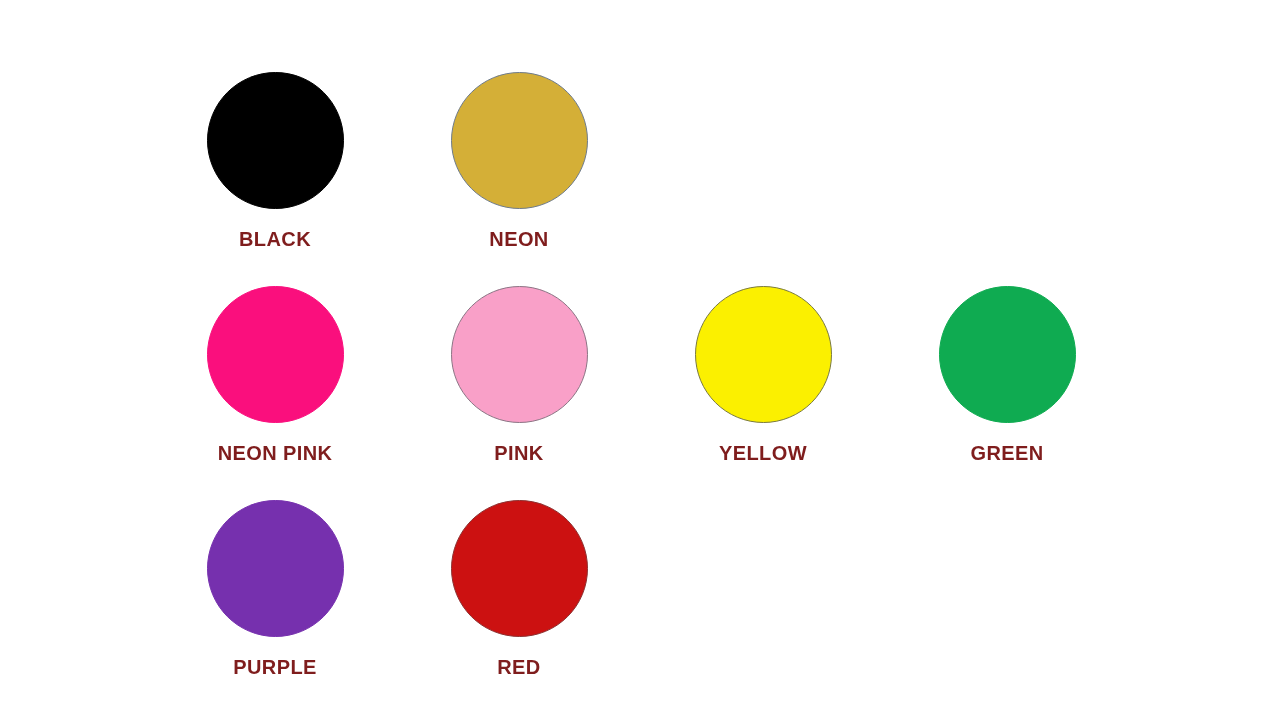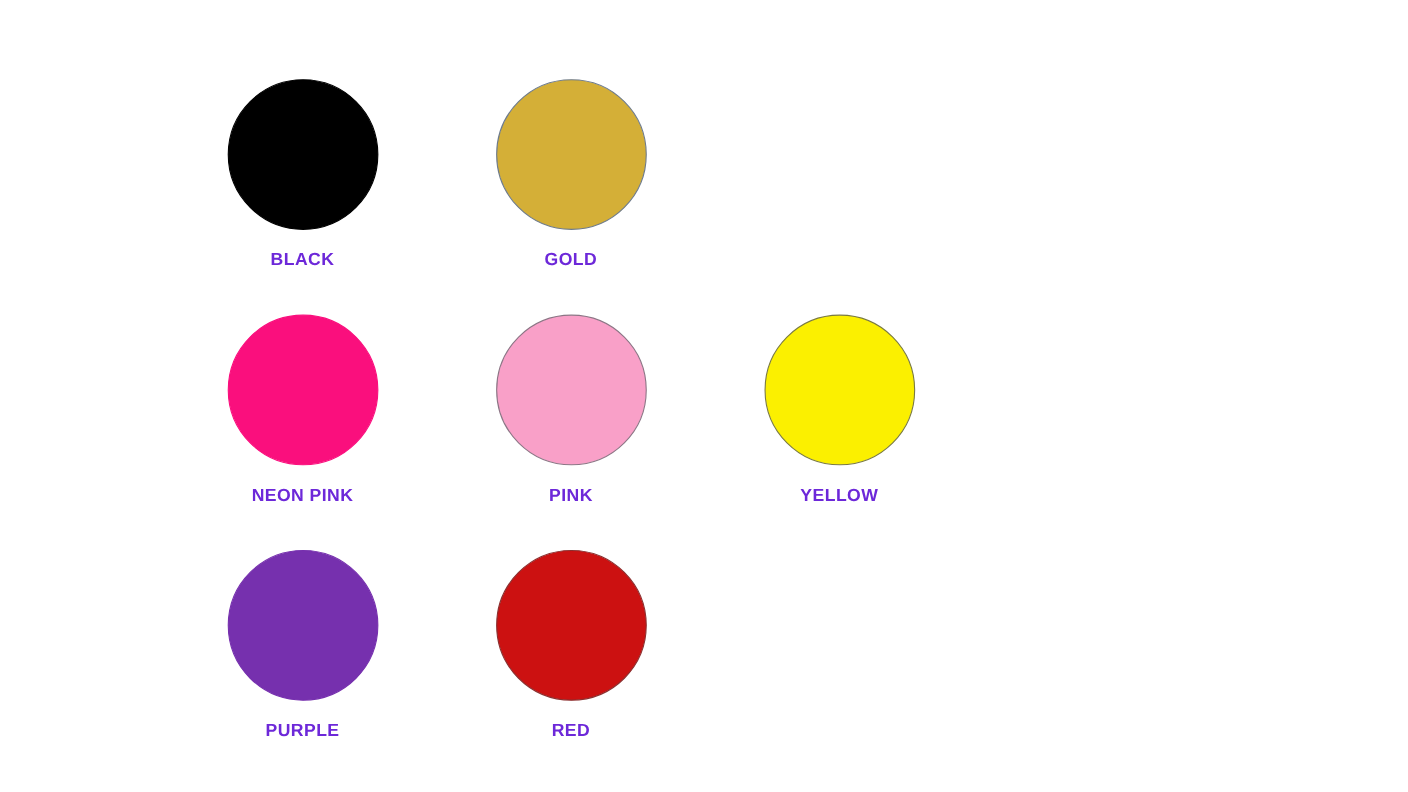--- a/index.html
+++ b/index.html
@@ -48,23 +48,23 @@
   .swatch-circle {
     width: 137px;
     height: 137px;
     border-radius: 50%;
     box-sizing: border-box;
     margin-top: 12px;
   }
 
   .swatch-label {
     margin-top: 20px;
-    font-size: 16px;
+    font-size: 20px;
     font-weight: bold;
-    color: #6d28d9;
+    color: #7f1d1d;
     letter-spacing: 0.4px;
     text-align: center;
     white-space: nowrap;
     line-height: 1;
   }
 
   .swatch-cell.empty .swatch-circle,
   .swatch-cell.empty .swatch-label {
     visibility: hidden;
   }
@@ -78,21 +78,21 @@
     <div class="spacer-left"></div>
 
     <div class="swatch-cell">
       <div class="swatch-circle" style="background-color: rgb(0, 0, 0); border: 1px solid rgb(0, 0, 0);"></div>
       <div class="swatch-label">BLACK</div>
     </div>
 
 
     <div class="swatch-cell">
       <div class="swatch-circle" style="background-color: rgb(212, 175, 55); border: 1px solid rgb(110, 123, 139);"></div>
-      <div class="swatch-label">GOLD</div>
+      <div class="swatch-label">NEON</div>
     </div>
 
   </div>
 
   <div class="swatch-row row-1">
     <div class="spacer-left"></div>
 
     <div class="swatch-cell">
       <div class="swatch-circle" style="background-color: rgb(250, 15, 125); border: 1px solid rgb(250, 15, 125);"></div>
       <div class="swatch-label">NEON PINK</div>
@@ -101,20 +101,24 @@
     <div class="swatch-cell">
       <div class="swatch-circle" style="background-color: rgb(249, 160, 200); border: 1px solid rgb(140, 117, 133);"></div>
       <div class="swatch-label">PINK</div>
     </div>
 
     <div class="swatch-cell">
       <div class="swatch-circle" style="background-color: rgb(251, 240, 0); border: 1px solid rgb(122, 122, 64);"></div>
       <div class="swatch-label">YELLOW</div>
     </div>
 
+    <div class="swatch-cell">
+      <div class="swatch-circle" style="background-color: rgb(15, 171, 81); border: 1px solid rgb(15, 171, 81);"></div>
+      <div class="swatch-label">GREEN</div>
+    </div>
   </div>
 
   <div class="swatch-row row-2">
     <div class="spacer-left"></div>
 
     <div class="swatch-cell">
       <div class="swatch-circle" style="background-color: rgb(118, 48, 174); border: 1px solid rgb(118, 48, 174);"></div>
       <div class="swatch-label">PURPLE</div>
     </div>
 

